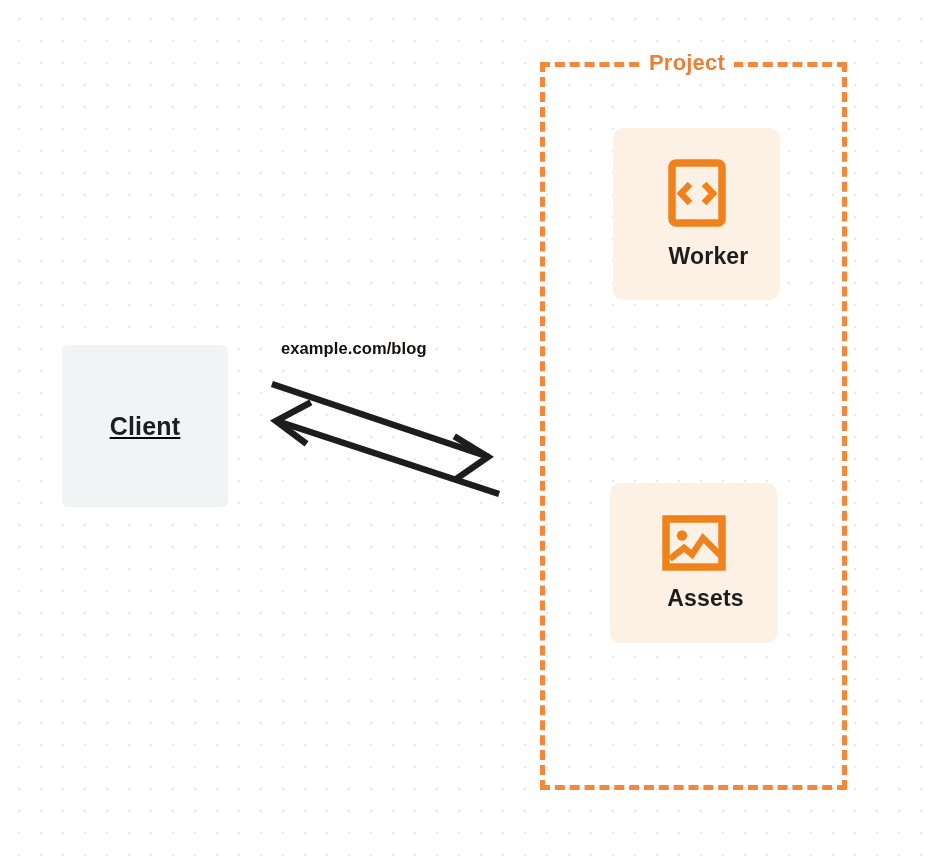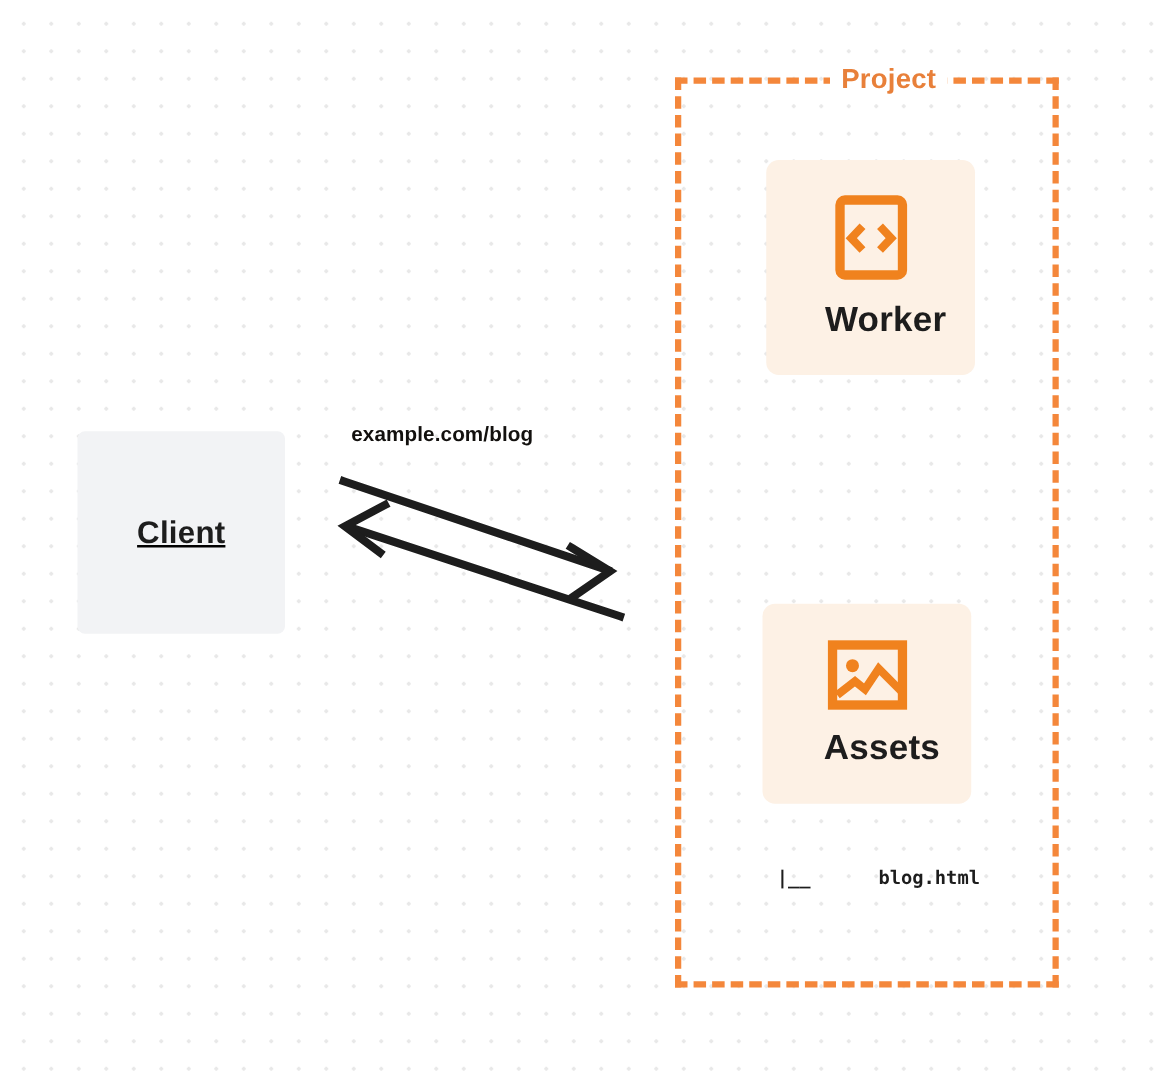--- a/index.html
+++ b/index.html
@@ -75,21 +75,21 @@
     position: absolute;
     left: 540px;
     top: 62px;
     width: 307px;
     height: 728px;
     border: 5px dashed #f4873b;
     box-sizing: border-box;
   }
   #project-title {
     position: absolute;
-    left: 664px;
+    left: 640px;
     top: 50px;
     padding: 0 9px;
     background-color: #ffffff;
     font-size: 22px;
     font-weight: bold;
     color: #e8803a;
     letter-spacing: 0.2px;
     white-space: nowrap;
   }
 
@@ -113,21 +113,21 @@
     left: 610px;
     top: 483px;
     width: 167px;
     height: 160px;
   }
   .service-card .card-icon {
     line-height: 0;
     margin-bottom: 16px;
   }
   .service-card .card-label {
-    font-size: 28px;
+    font-size: 23px;
     font-weight: bold;
     color: #1d1d1d;
     letter-spacing: 0.2px;
     margin-left: 24px;
   }
   #assets-card .card-icon { margin-bottom: 14px; }
 
   
   #asset-file-tree {
     position: absolute;
@@ -191,17 +191,16 @@
       <svg width="64" height="56" viewBox="0 0 64 56" fill="none" xmlns="http://www.w3.org/2000/svg">
         <rect x="4" y="4" width="56" height="48" stroke="#f0821e" stroke-width="7.5" fill="none"></rect>
         <circle cx="20" cy="20.5" r="5.2" fill="#f0821e"></circle>
         <polyline points="7.8,44 22,33 30,39.5 41,23 60,42" stroke="#f0821e" stroke-width="6.5" stroke-linejoin="miter" stroke-linecap="butt" fill="none"></polyline>
       </svg>
     </span>
     <span class="card-label">Assets</span>
   </div>
 
   <div id="asset-file-tree">
-    <div class="tree-row">  |__      blog.html</div>
     
   </div>
 
 </div>
 
 </body></html>

